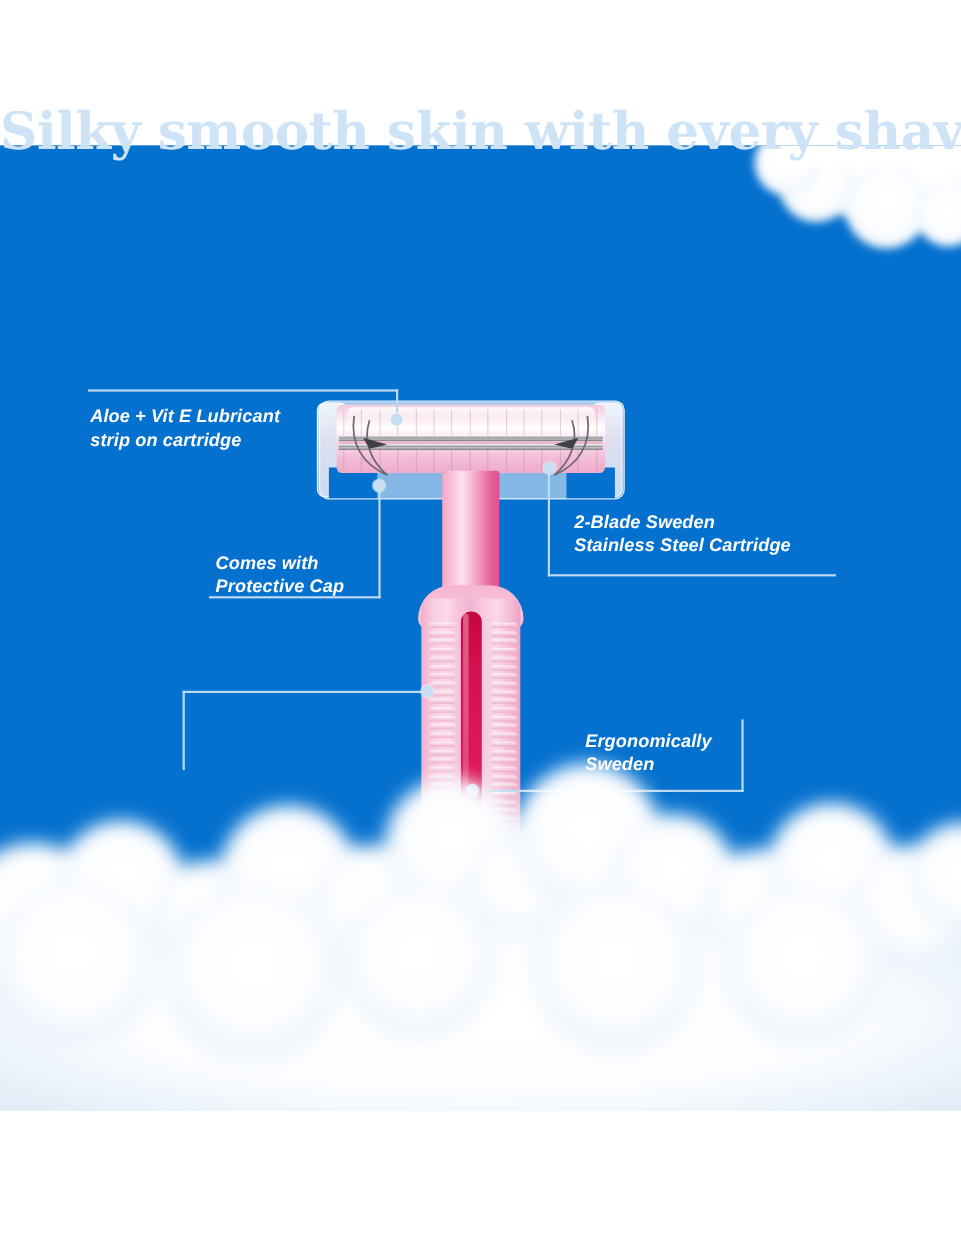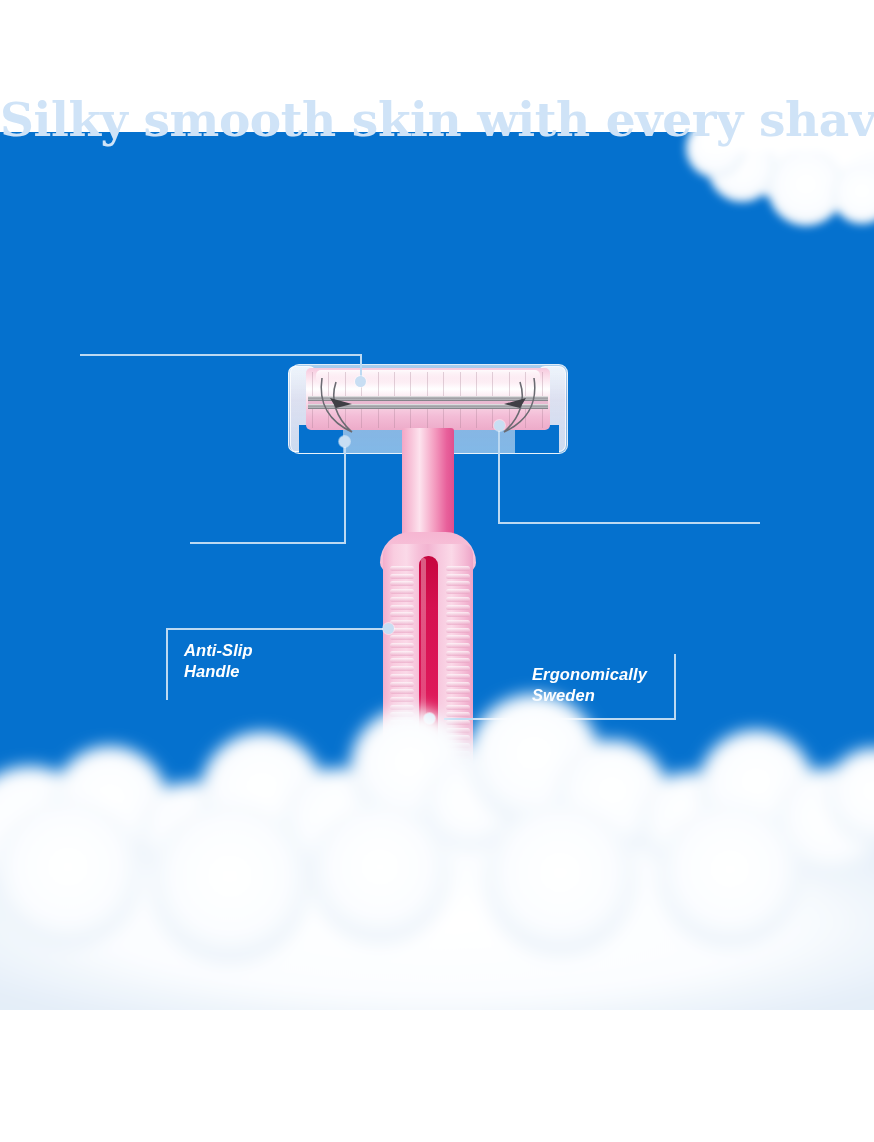--- a/index.html
+++ b/index.html
@@ -283,34 +283,38 @@
           <b style="top: 261.8px;"></b>
           <b style="top: 269.5px;"></b>
         </div>
       <div class="groove"></div>
       <div class="groove-hl"></div>
     </div>
 
     <div class="cl-h" style="left:80px;top:222px;width:282px;"></div>
     <div class="cl-v" style="left:360px;top:222px;height:28px;"></div>
     <div class="dot" style="left:355px;top:244px;"></div>
+    <div class="lbl" style="left:82px;top:237px;width:260px;">Aloe + Vit E Lubricant
+strip on cartridge</div>
 
     <div class="cl-v" style="left:498px;top:296px;height:96px;"></div>
     <div class="cl-h" style="left:498px;top:390px;width:262px;"></div>
     <div class="dot" style="left:494px;top:288px;"></div>
+    <div class="lbl" style="left:522px;top:333px;width:250px;">2-Blade Sweden
+Stainless Steel Cartridge</div>
 
     <div class="cl-v" style="left:344px;top:312px;height:100px;"></div>
     <div class="cl-h" style="left:190px;top:410px;width:156px;"></div>
     <div class="dot" style="left:339px;top:304px;"></div>
+    <div class="lbl" style="left:196px;top:370px;width:170px;">Comes with
+Protective Cap</div>
 
     <div class="cl-h" style="left:166px;top:496px;width:224px;"></div>
     <div class="cl-v" style="left:166px;top:496px;height:72px;"></div>
     <div class="dot" style="left:383px;top:491px;"></div>
-    <div class="lbl" style="left:184px;top:508px;width:180px;">Anti-Slip
-Handle</div>
 
     <div class="cl-h" style="left:444px;top:586px;width:232px;"></div>
     <div class="cl-v" style="left:674px;top:522px;height:66px;"></div>
     <div class="dot" style="left:424px;top:581px;"></div>
     <div class="lbl" style="left:532px;top:532px;width:180px;">Ergonomically
 Sweden</div>
 
     <svg class="cloudbank" width="874" height="878" viewBox="0 0 874 878">
       <defs>
         <radialGradient id="pf" cx="50%" cy="45%" r="60%">

